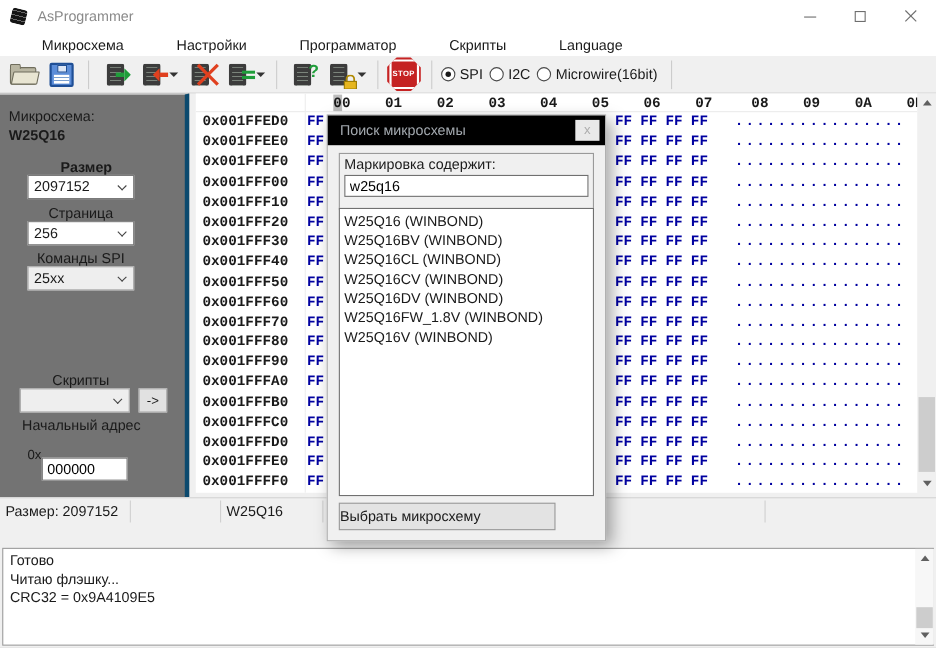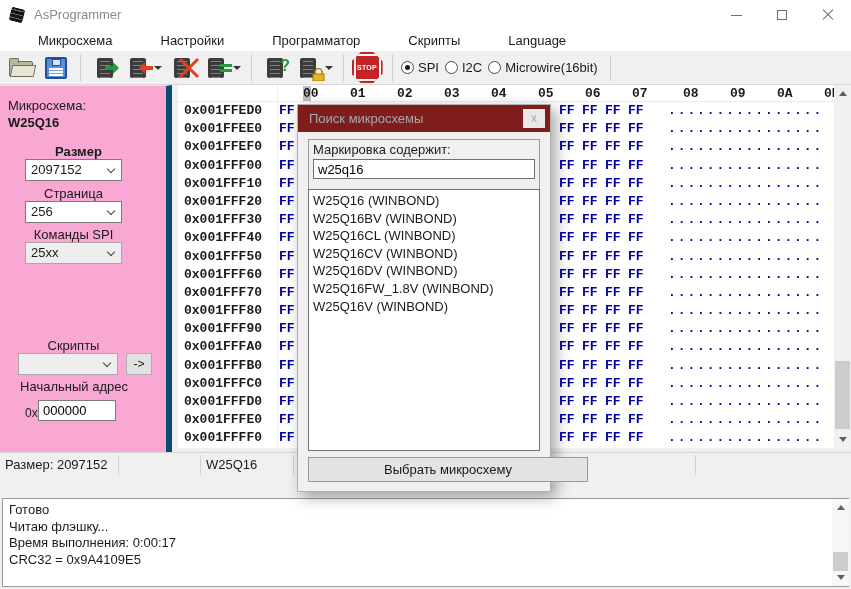--- a/index.html
+++ b/index.html
@@ -57,33 +57,33 @@
       clip-path:polygon(30% 0,70% 0,100% 30%,100% 70%,70% 100%,30% 100%,0 70%,0 30%);
       box-shadow:inset 0 0 0 2px #c52323, inset 0 0 0 4px #ffffff; }
   .radio-group { display:flex; align-items:center; margin-left:2px; }
   .radio-opt { display:flex; align-items:center; margin-right:6px; }
   .radio-circle { width:13px; height:13px; border:1px solid #4a4a4a; border-radius:50%; background:#fff;
       margin-right:4px; position:relative; flex:none; }
   .radio-opt.sel .radio-circle:after { content:""; position:absolute; left:3px; top:3px; width:5px; height:5px;
       border-radius:50%; background:#1a1a1a; }
 
   
-  .sidebar { position:absolute; left:0; top:85px; width:172px; height:367px; background:#f9a8d4;
-             border-right:6px solid #0c4a6e; border-top:1px solid #e3e3e3; }
+  .sidebar { position:absolute; left:0; top:85px; width:172px; height:367px; background:#737373;
+             border-right:4px solid #0c4a6e; border-top:1px solid #e3e3e3; }
   .sb-abs { position:absolute; }
   .combo { position:absolute; height:22px; background:#ffffff; border:1px solid #7a7a7a;
            line-height:20px; padding-left:5px; }
   .combo.disabled { background:#eeeeee; border-color:#a8a8a8; }
   .combo .chev { position:absolute; right:7px; top:6px; width:6px; height:6px;
       border-right:1.4px solid #444; border-bottom:1.4px solid #444; transform:rotate(45deg); }
   .sb-label { position:absolute; text-align:center; }
   .run-btn { position:absolute; width:26px; height:22px; background:#e1e1e1; border:1px solid #adadad;
              text-align:center; line-height:20px; font-size:12px; }
   .addr-input { position:absolute; width:78px; height:21px; border:1px solid #7a7a7a; background:#fff;
-                padding-left:4px; font-family:"Liberation Sans",sans-serif; font-size:13px; }
+                padding-left:4px; font-family:"Liberation Sans",sans-serif; font-size:13px;margin-top:16px; }
 
   
   .hexgrid { position:absolute; left:178px; top:85px; width:656px; height:363px; background:#ffffff;
              font-family:"Liberation Mono","DejaVu Sans Mono",monospace; font-weight:bold; font-size:13px;
              white-space:nowrap; overflow:hidden; }
   .hrow { display:flex; height:18.2px; line-height:18.2px; }
   .hhead { height:17px; line-height:17px; border-bottom:1px solid #ececec;gap:24px; }
   .acell { width:100px; padding-left:6px; color:#1a1a1a; flex:none; border-right:1px solid #ededed; }
   .bcell { width:23px; flex:none; color:#0000a0; padding-left:1px; }
   .bcell.g8 { margin-left:4px; }
@@ -111,33 +111,33 @@
   .st-div { position:absolute; top:2px; width:1px; height:20px; background:#d0d0d0; }
 
   
   .logpanel { position:absolute; left:2px; top:498px; width:847px; height:89px; background:#ffffff;
               border:1px solid #9a9a9a; padding:3px 6px; }
   .log-line { line-height:16.5px; }
 
   
   .dialog { position:absolute; left:297px; top:104px; width:254px; height:388px; background:#f0f0f0;
             border:1px solid #b0b0b0; box-shadow:5px 5px 14px rgba(0,0,0,.35); }
-  .dlg-title { position:absolute; left:0; top:0; width:100%; height:27px; background:#7f1d1d; }
+  .dlg-title { position:absolute; left:0; top:0; width:100%; height:27px; background:#000000; }
   .dlg-title-text { position:absolute; left:11px; top:0; line-height:27px; color:#a3a9af; }
   .dlg-close { position:absolute; right:5px; top:4px; width:22px; height:19px; background:#e9e9e9;
                color:#adadad; text-align:center; line-height:18px; font-size:12px; }
   .filter-box { position:absolute; left:10px; top:34px; width:232px; height:52px; border:1px solid #9a9a9a; }
   .filter-label { position:absolute; left:4px; top:2px; }
   .filter-input { position:absolute; left:4px; top:19px; width:222px; height:20px; border:1px solid #707070;
                   background:#fff; padding-left:4px; font-family:"Liberation Sans",sans-serif; font-size:13px; }
   .chip-list { position:absolute; left:10px; top:84px; width:232px; height:262px; background:#ffffff;
                border:1px solid #707070; padding-top:2px; overflow:hidden; }
   .chip-item { padding-left:4px; line-height:17.6px; }
-  .dlg-btn { position:absolute; left:10px; top:352px; width:280px; height:25px; background:#e3e3e3;
-             border:1px solid #9a9a9a; text-align:center; line-height:23px; }
+  .dlg-btn { position:absolute; left:10px; top:352px; width:197px; height:25px; background:#e3e3e3;
+             border:1px solid #9a9a9a; line-height:23px; }
 </style>
 </head>
 <body>
 
 <div class="titlebar">
   <div class="app-icon"></div>
   <div class="app-title">AsProgrammer</div>
   <div class="win-controls">
     <div class="wc">
         <span class="wc-min-glyph"></span>
@@ -691,21 +691,20 @@
   <div class="st-div" style="left:118px;"></div>
   <div class="st-div" style="left:200px;"></div>
   <div class="st-text" style="left:206px;">W25Q16</div>
   <div class="st-div" style="left:293px;"></div>
   <div class="st-div" style="left:695px;"></div>
 </div>
 
 <div class="logpanel">
     <div class="log-line">Готово</div>
     <div class="log-line">Читаю флэшку...</div>
-    <div class="log-line">Время выполнения: 0:00:17</div>
     <div class="log-line">CRC32 = 0x9A4109E5</div>
   </div>
 <div class="vscroll vs-log">
   <div class="sb-arrow" style="top:0;">
       <span class="tri-up"></span>
     </div>
   <div class="sb-thumb" style="top:53px;height:19px;"></div>
   <div class="sb-arrow" style="bottom:0;">
       <span class="tri-down"></span>
     </div>

